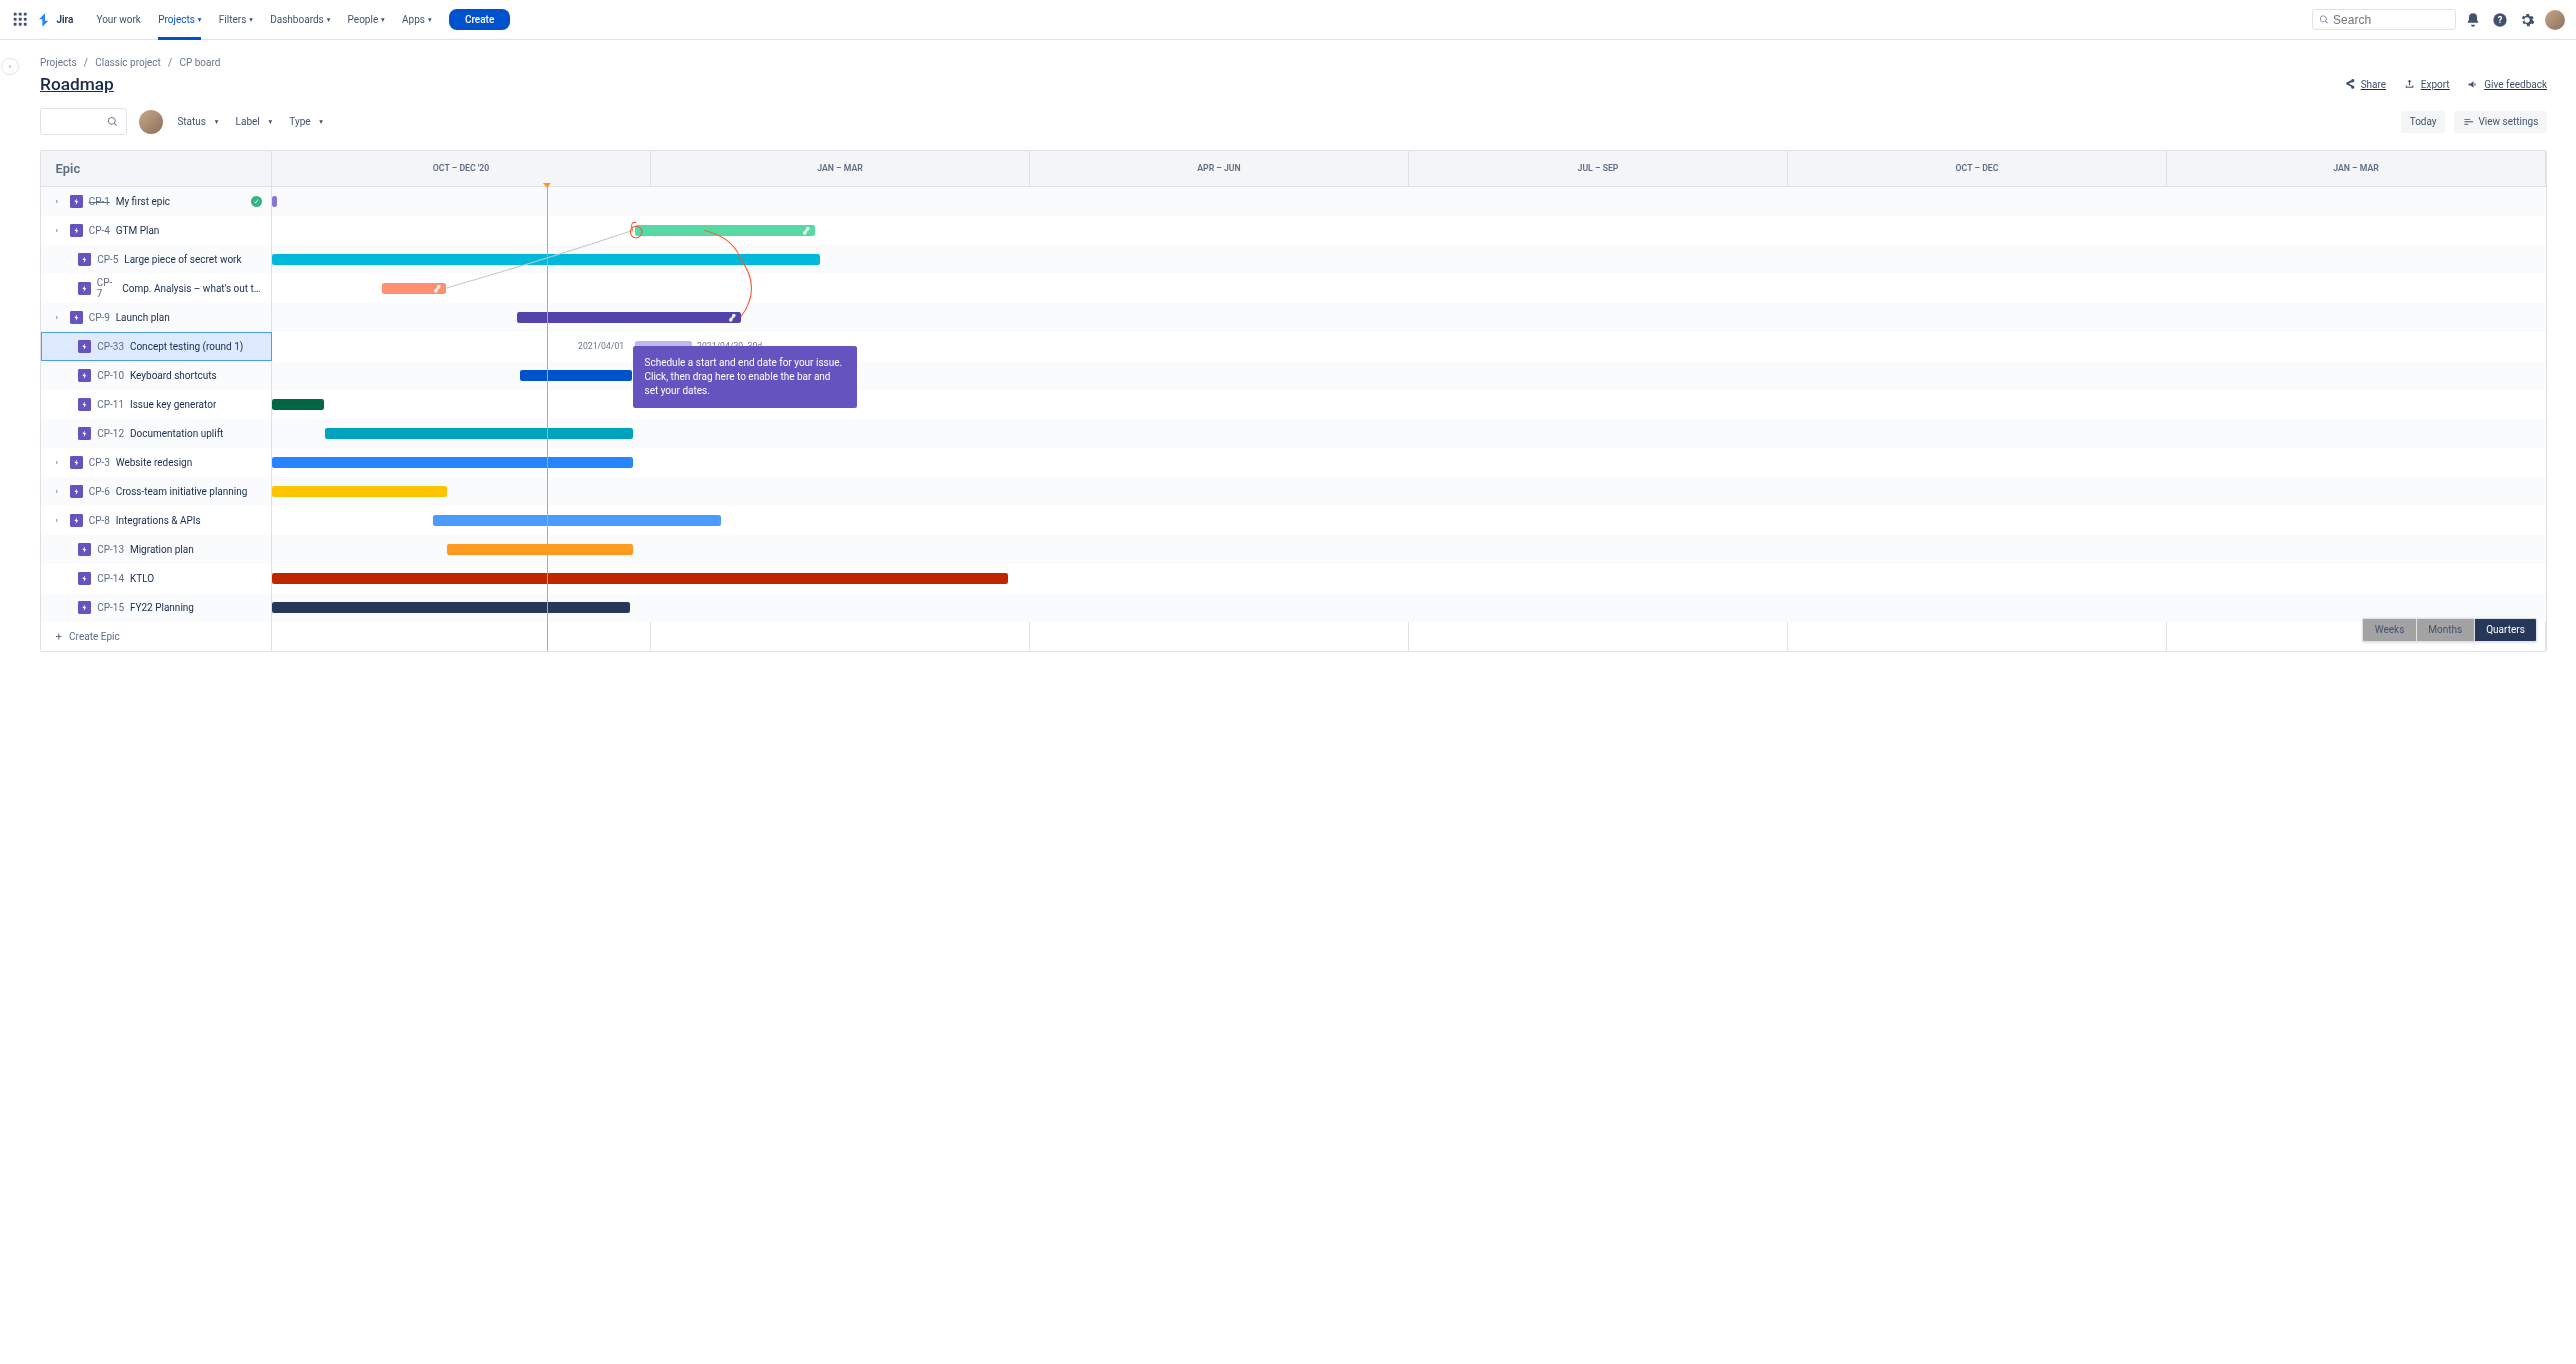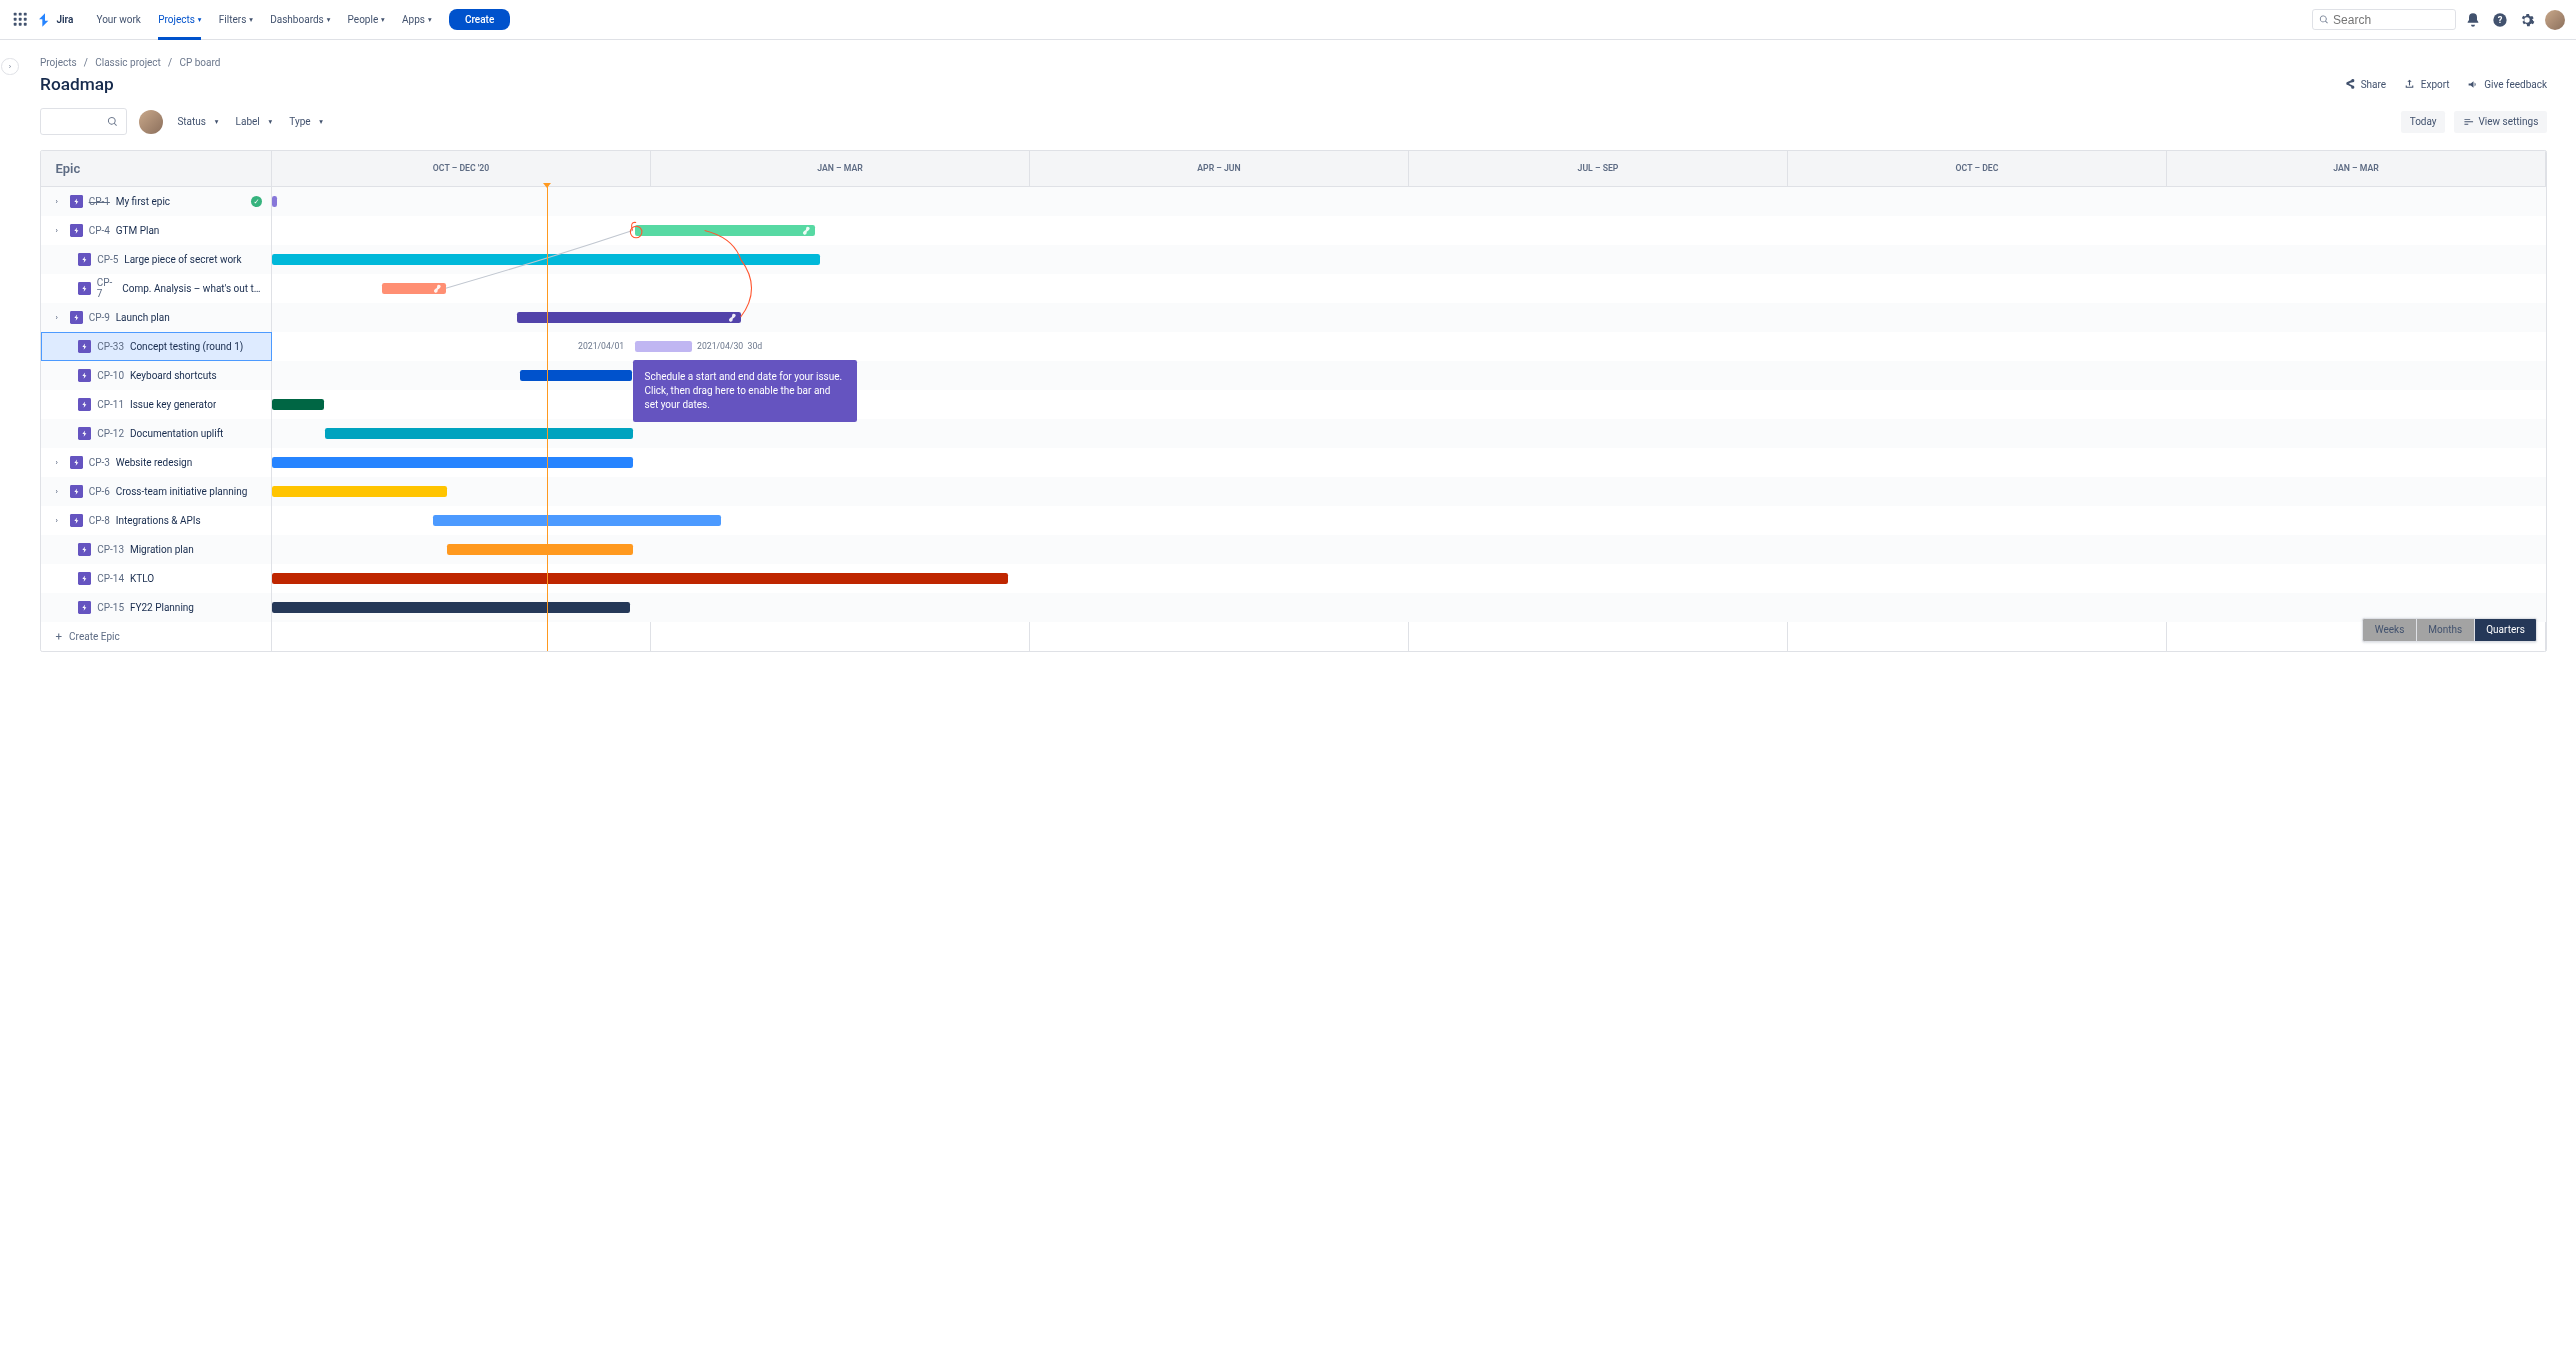--- a/index.html
+++ b/index.html
@@ -21,21 +21,21 @@
 .nav-icon { width: 20px; height: 20px; display: flex; align-items: center; justify-content: center; cursor: pointer; color: #42526E; }
 .avatar { width: 20px; height: 20px; border-radius: 50%; background: linear-gradient(135deg, #c9a88a, #8b6f5c); cursor: pointer; }
 
 .expand-handle { position: absolute; left: 1.4px; top: 58px; width: 17.3px; height: 17.3px; border: 0.7px solid #DFE1E6; border-radius: 50%; background: #fff; display: flex; align-items: center; justify-content: center; cursor: pointer; font-size: 8px; color: #6B778C; z-index: 5; }
 
 .main { padding: 17.3px 29px 0 40px; }
 .breadcrumb { display: flex; align-items: center; gap: 7.2px; color: #6B778C; font-size: 10px; margin-bottom: 5.8px; }
 .breadcrumb a { color: #6B778C; text-decoration: none; cursor: pointer; }
 .bc-sep { color: #6B778C; }
 
-.header-row { display: flex; align-items: center; justify-content: space-between; margin-bottom: 14.4px; }
+.header-row { display: flex; align-items: center; justify-content: space-between; margin-bottom: 14.4px; text-decoration: underline; }
 .page-title { font-size: 17.3px; font-weight: 500; color: #172B4D; }
 .header-actions { display: flex; gap: 17.3px; }
 .header-action { display: flex; align-items: center; gap: 4.3px; cursor: pointer; color: #42526E; font-size: 10px; }
 
 .filters-row { display: flex; align-items: center; justify-content: space-between; margin-bottom: 14.4px; }
 .filters-left { display: flex; align-items: center; gap: 11.5px; }
 .search-sm { width: 87px; height: 27px; border: 1.4px solid #DFE1E6; border-radius: 2.9px; display: flex; align-items: center; justify-content: flex-end; padding: 0 7.2px; }
 .avatar-sm { width: 24.5px; height: 24.5px; border-radius: 50%; background: linear-gradient(135deg, #c9a88a, #8b6f5c); cursor: pointer; }
 .filter-drop { display: flex; align-items: center; gap: 5.8px; cursor: pointer; color: #42526E; padding: 4.3px 2.9px; }
 .filters-right { display: flex; gap: 8.7px; }
@@ -366,21 +366,21 @@
                 <path fill="#fff" d="M9 1L3 9h4l-1 6 6-8H8l1-6z"></path>
               </svg>
             </span>
             <span class="epic-key">CP-33</span>
             <span class="epic-title">Concept testing (round 1)</span>
           </div>
           <div class="bar-area">
             <div class="date-label" style="left: 306px;">2021/04/01</div>
             <div class="bar-ghost" style="left: 363px; width: 57px;"></div>
             <div class="date-label" style="left: 425px;">2021/04/30&nbsp;&nbsp;30d</div>
-            <div class="tooltip-pop" style="left: 361px; top: 28px;">Schedule a start and end date for your issue. Click, then drag here to enable the bar and set your dates.</div>
+            <div class="tooltip-pop" style="left: 361px; top: 14px;">Schedule a start and end date for your issue. Click, then drag here to enable the bar and set your dates.</div>
           </div>
         </div>
         <div class="epic-row">
           <div class="epic-cell child">
             <span class="exp-ic"></span>
             <span class="epic-icon">
               <svg width="7.2" height="7.2" viewBox="0 0 16 16">
                 <path fill="#fff" d="M9 1L3 9h4l-1 6 6-8H8l1-6z"></path>
               </svg>
             </span>

